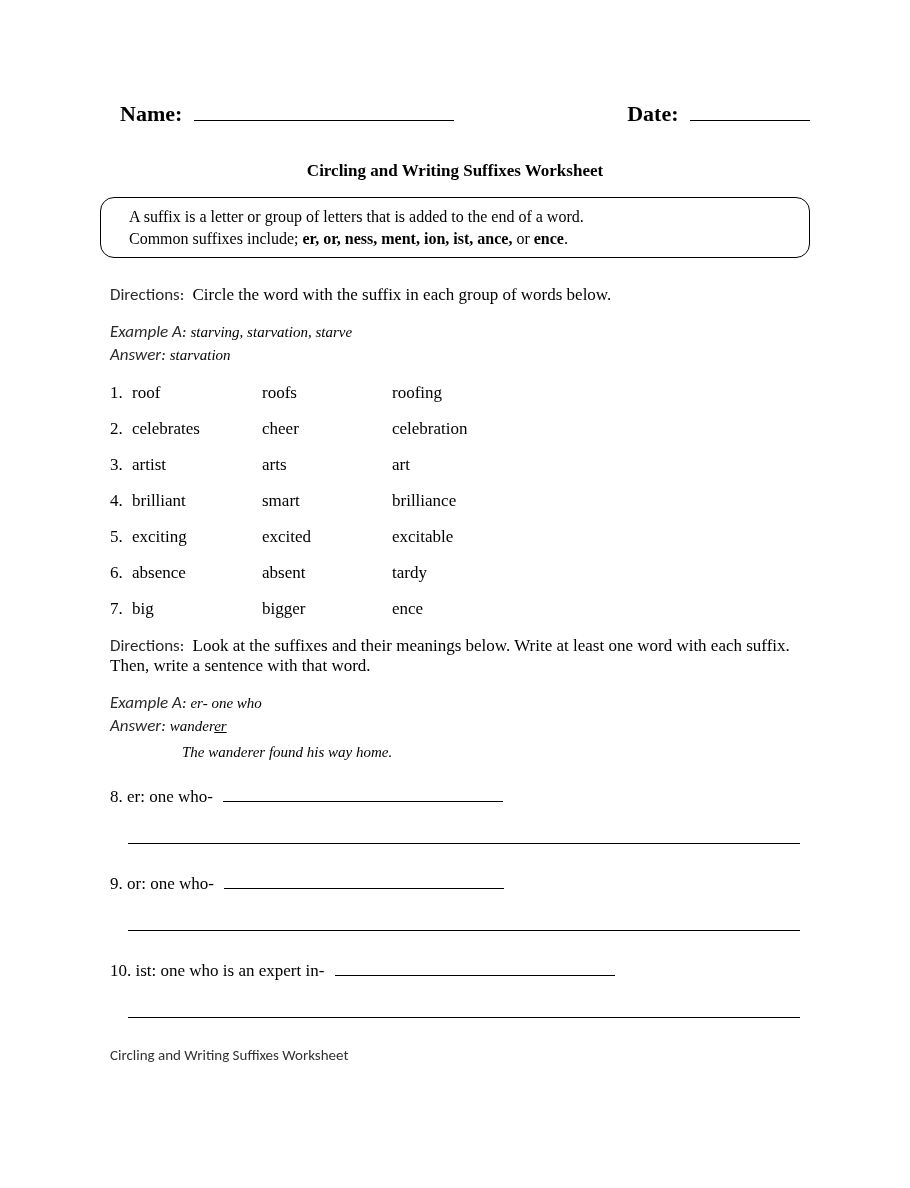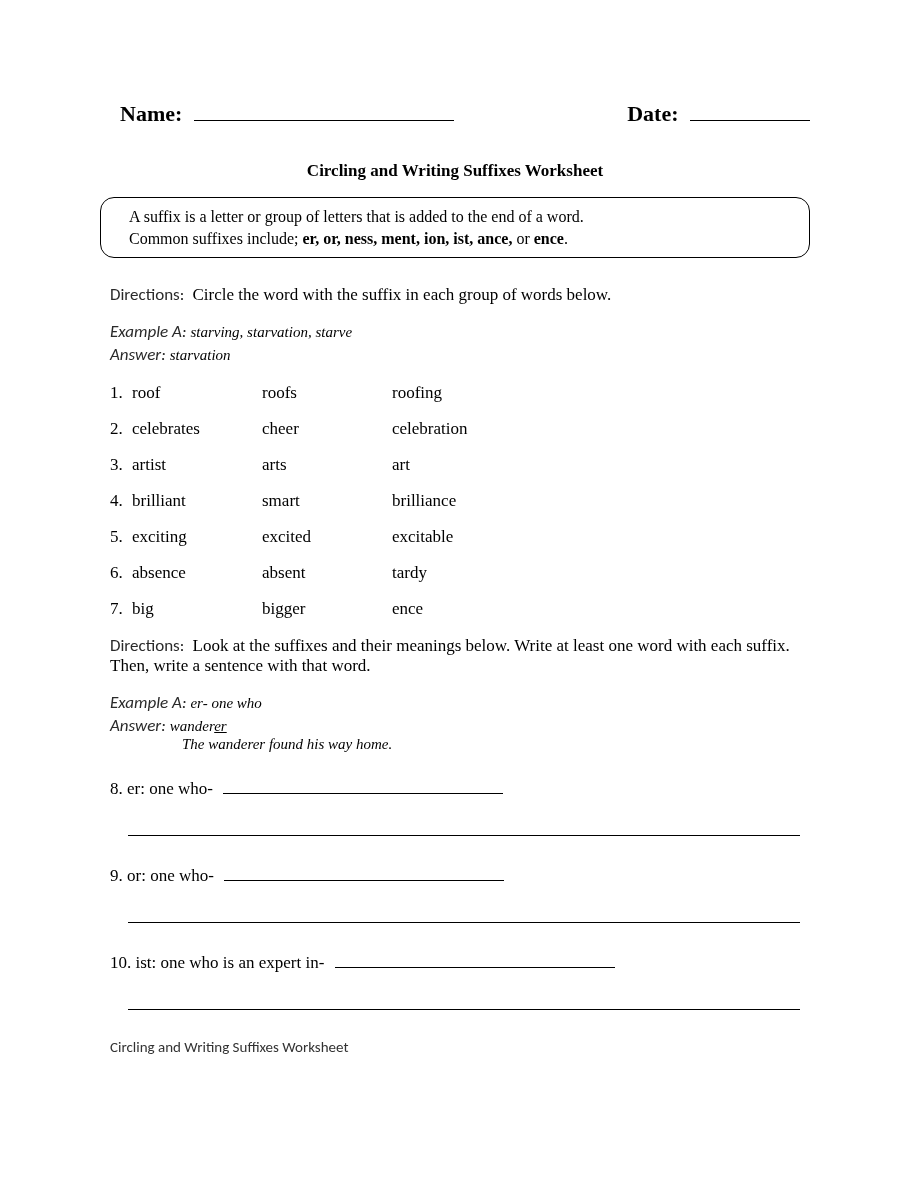--- a/index.html
+++ b/index.html
@@ -72,21 +72,21 @@
   }
   .ex-label {
     font-family: Calibri, Arial, sans-serif;
     font-style: italic;
     color: #2a2a2a;
     font-size: 17px;
     margin-right: 0;
   }
   .ex-text { font-style: italic; font-size: 15px; }
   .answer-row { font-size: 16px; margin-top: 2px; }
-  .answer-extra { font-style: italic; font-size: 15px; margin-left: 72px; margin-top: 0; }
+  .answer-extra { font-style: italic; font-size: 15px; margin-left: 72px; margin-top: 8px; }
   .underline-suffix { text-decoration: underline; text-align: right; }
   .items {
     margin-top: 18px;
     font-size: 17px;
   }
   .item-row {
     display: flex;
     margin-bottom: 16px;
   }
   .item-num { width: 22px; }

